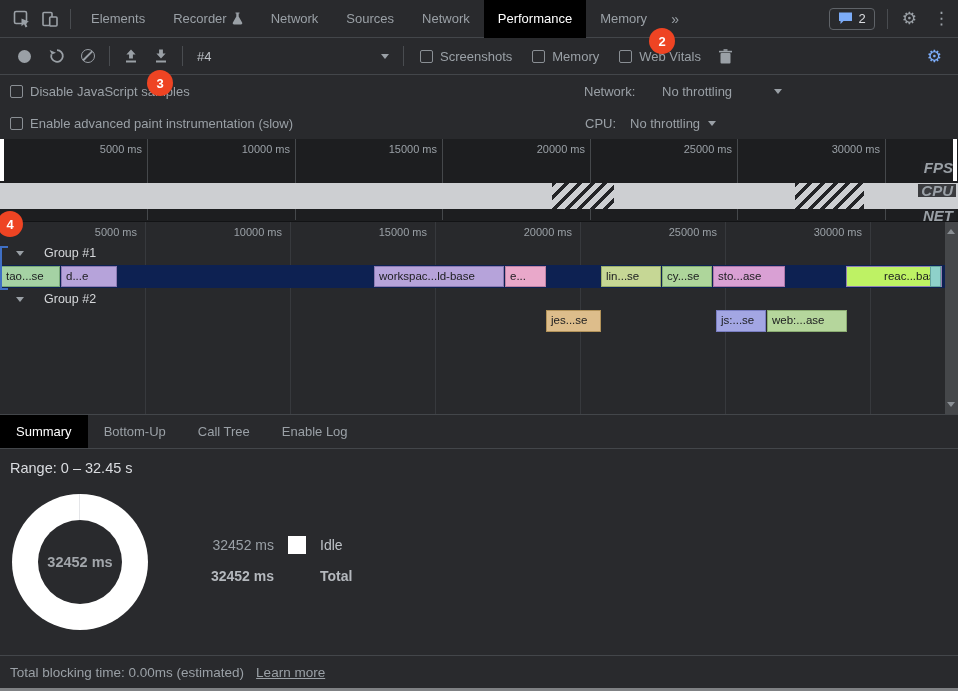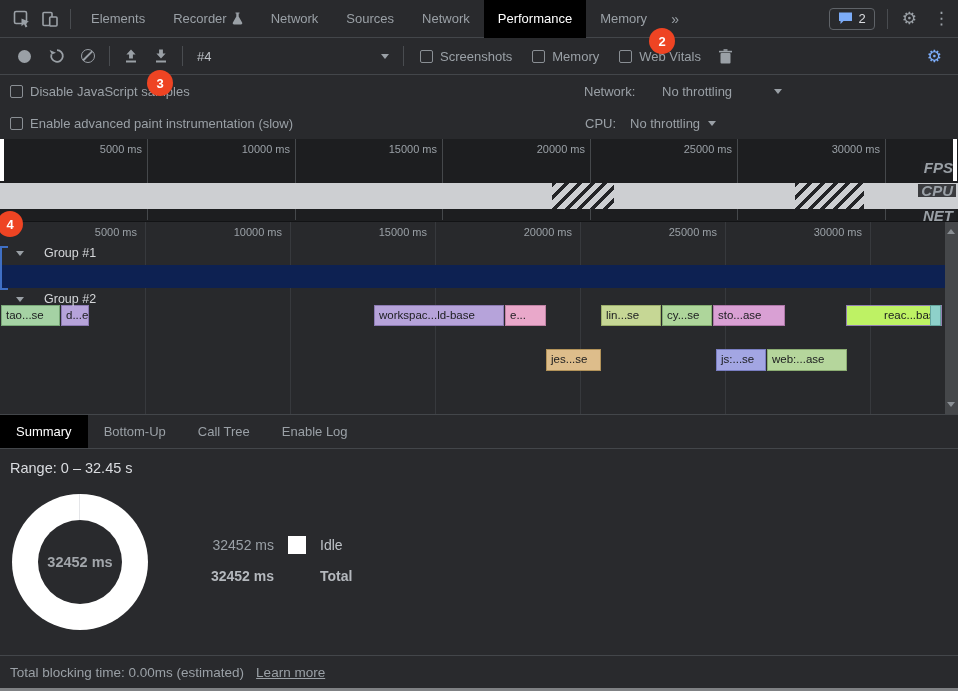--- a/index.html
+++ b/index.html
@@ -48,21 +48,21 @@
   .ov-handle { position:absolute; top:0; width:4px; height:42px; background:#fff; z-index:5; cursor:ew-resize; }
 
   
   #flame { position:relative; height:193px; background:#28292c; border-bottom:1px solid #43464a; overflow:hidden; }
   .fl-line { position:absolute; top:0; bottom:0; width:1px; background:#37393d; z-index:1; }
   .fl-lab { position:absolute; top:4px; width:100px; text-align:right; font-size:11px; color:#9aa0a6; z-index:2; }
   .group-header { position:absolute; left:16px; display:flex; align-items:center; gap:20px; color:#d5d7da; font-size:12.5px; z-index:3; cursor:pointer; }
   .group-header .caret-down { border-top-color:#9aa0a6; }
   #track1 { position:absolute; left:0; top:43px; width:946px; height:23px; background:#0d2152; z-index:2; }
   #track2 { position:absolute; left:0; top:88px; width:946px; height:22px; z-index:2; }
-  .bar { position:absolute; top:1px; height:21px; border:1px solid; font-size:11.5px; line-height:18px; padding-left:4px; color:#1b1c1e; white-space:nowrap; overflow:hidden; cursor:pointer;margin-top:39px; }
+  .bar { position:absolute; top:1px; height:21px; border:1px solid; font-size:11.5px; line-height:18px; padding-left:4px; color:#1b1c1e; white-space:nowrap; overflow:hidden; cursor:pointer; }
   #track2 .bar { top:0; height:22px; line-height:19px; }
   #sel-bracket { position:absolute; left:0; top:24px; width:7px; height:44px; border-left:2px solid #3f6fc4; z-index:5; }
   #sel-bracket::before, #sel-bracket::after { content:""; position:absolute; left:0; width:6px; height:2px; background:#3f6fc4; }
   #sel-bracket::before { top:0; } #sel-bracket::after { bottom:0; }
   #fl-scroll { position:absolute; right:0; top:0; bottom:0; width:13px; background:#45474a; z-index:6; cursor:pointer; }
   #fl-scroll .tri-up { position:absolute; top:7px; left:2px; border-bottom-color:#8a8f94; }
   #fl-scroll .tri-dn { position:absolute; bottom:7px; left:2px; width:0; height:0; border-left:4px solid transparent; border-right:4px solid transparent; border-top:5px solid #8a8f94; }
 
   
   #bottom-tabs { height:34px; display:flex; align-items:stretch; border-bottom:1px solid #43464a; }
@@ -250,21 +250,21 @@
     </div>
 
   <div id="flame">
     <div class="group-header" style="top:24px;">
       <span class="caret-down"></span>
       <span>Group #1</span>
     </div>
     <div id="sel-bracket"></div>
     <div id="track1">
         <div class="bar" style="left: 1px; width: 59px; background: rgb(165, 210, 164); border-color: rgb(121, 168, 120);">tao...se</div>
-        <div class="bar" style="left: 61px; width: 28px; background: rgb(182, 163, 218); border-color: rgb(140, 122, 179);">d...e</div>
+        <div class="bar" style="left: 61px; width: 56px; background: rgb(182, 163, 218); border-color: rgb(140, 122, 179);">d...e</div>
         <div class="bar" style="left: 374px; width: 130px; background: rgb(182, 163, 218); border-color: rgb(140, 122, 179);">workspac...ld-base</div>
         <div class="bar" style="left: 505px; width: 41px; background: rgb(233, 168, 202); border-color: rgb(191, 130, 164);">e...</div>
         <div class="bar" style="left: 601px; width: 60px; background: rgb(198, 215, 149); border-color: rgb(156, 174, 107);">lin...se</div>
         <div class="bar" style="left: 662px; width: 50px; background: rgb(174, 214, 155); border-color: rgb(132, 172, 113);">cy...se</div>
         <div class="bar" style="left: 713px; width: 72px; background: rgb(217, 160, 212); border-color: rgb(174, 119, 169);">sto...ase</div>
         <div class="bar" style="left: 846px; width: 96px; background: #bef264; border-color: rgb(146, 128, 178); text-align: right;">reac...base</div>
         <div class="bar" style="left: 930px; width: 11px; background: rgb(142, 209, 202); border-color: rgb(101, 165, 158);"></div>
       </div>
     <div class="group-header" style="top:70px;">
       <span class="caret-down"></span>

